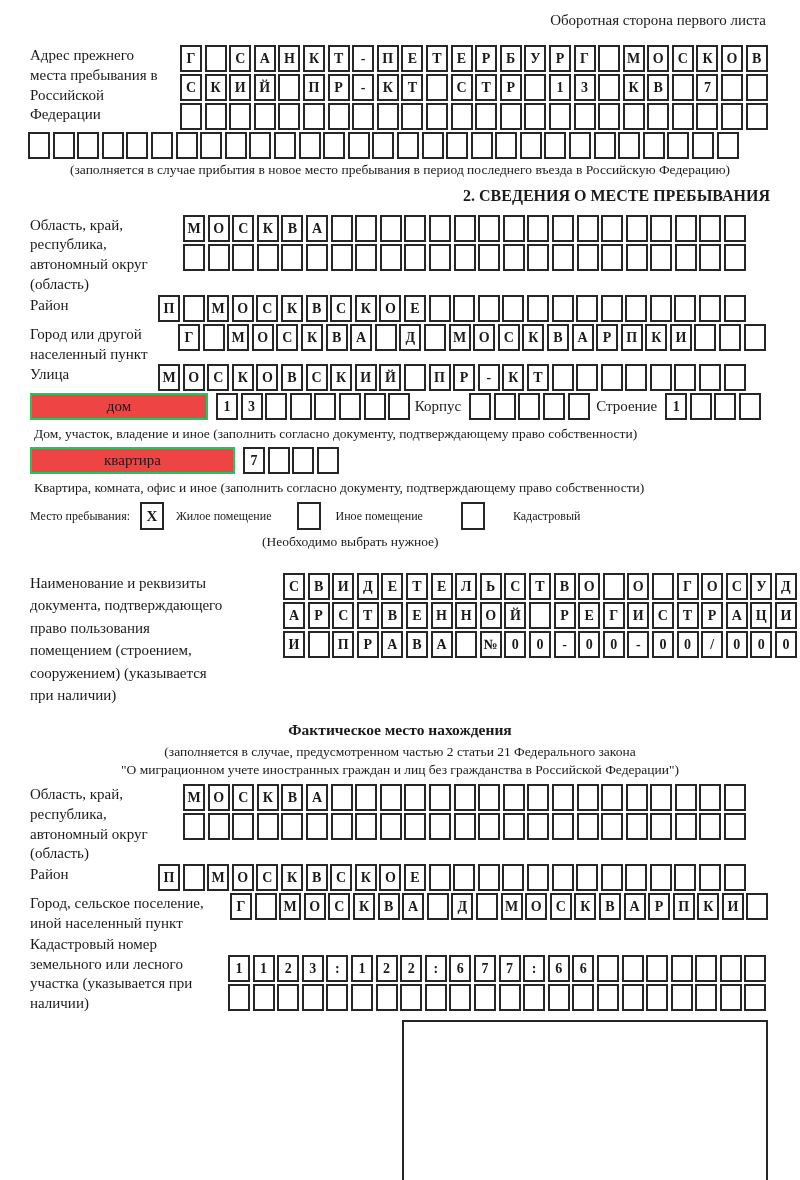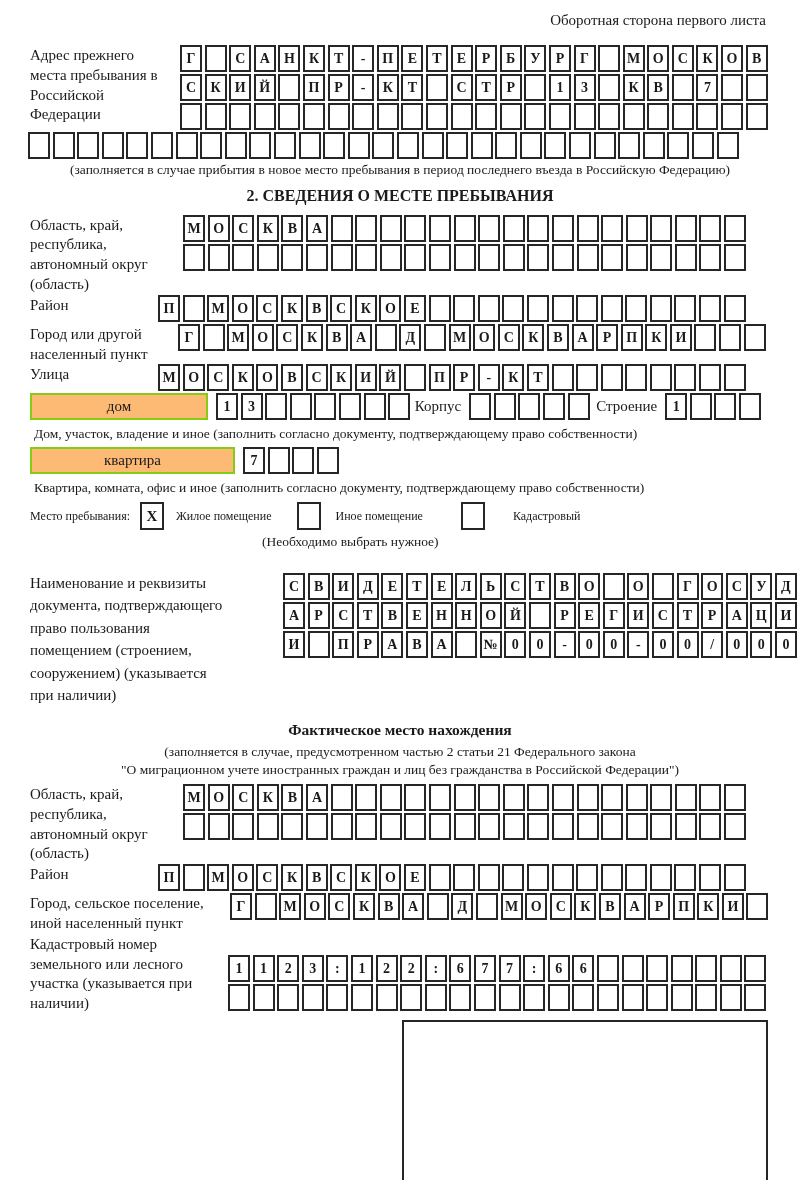--- a/index.html
+++ b/index.html
@@ -26,26 +26,26 @@
   .lw150{width:150px;padding-right:14px;box-sizing:border-box;}
   .lw153{width:153px;padding-right:34px;box-sizing:border-box;}
   .lw128{width:128px;padding-right:10px;box-sizing:border-box;}
   .lw148{width:148px;padding-right:16px;box-sizing:border-box;}
   .lw225{width:225px;padding-right:22px;box-sizing:border-box;}
   .lw200{width:200px;padding-right:16px;box-sizing:border-box;}
   .lw198{width:198px;padding-right:26px;box-sizing:border-box;}
 
   .note{font-size:13.5px;line-height:1.3;}
   .note-center{text-align:center;margin:2px 0 4px 0;}
-  .sec-head{text-align:center;font-weight:bold;font-size:16px;margin:8px 0 10px 0;}
+  .sec-head{text-align:right;font-weight:bold;font-size:16px;margin:8px 0 10px 0;}
   .sub-head{text-align:center;font-weight:bold;font-size:15.5px;margin:14px 0 4px 0;}
 
   .labeled-box{
-    display:inline-block;border:2px solid #84cc16;height:23px;line-height:23px;
-    text-align:center;font-size:15px;vertical-align:top;background:#fdba74;
+    display:inline-block;border:2px solid #22c55e;height:23px;line-height:23px;
+    text-align:center;font-size:15px;vertical-align:top;background:#ef4444;
   }
   .inline-row{display:flex;align-items:flex-start;margin-bottom:3px;}
   .inline-label{font-size:15px;line-height:27px;flex:none;}
 
   .cbx{
     display:inline-block;width:20px;height:24px;border:2px solid #262626;
     text-align:center;font-size:15px;line-height:24px;font-weight:600;
     vertical-align:middle;background:#fff;flex:none;
   }
   .place-row{display:flex;align-items:center;margin-top:4px;}

